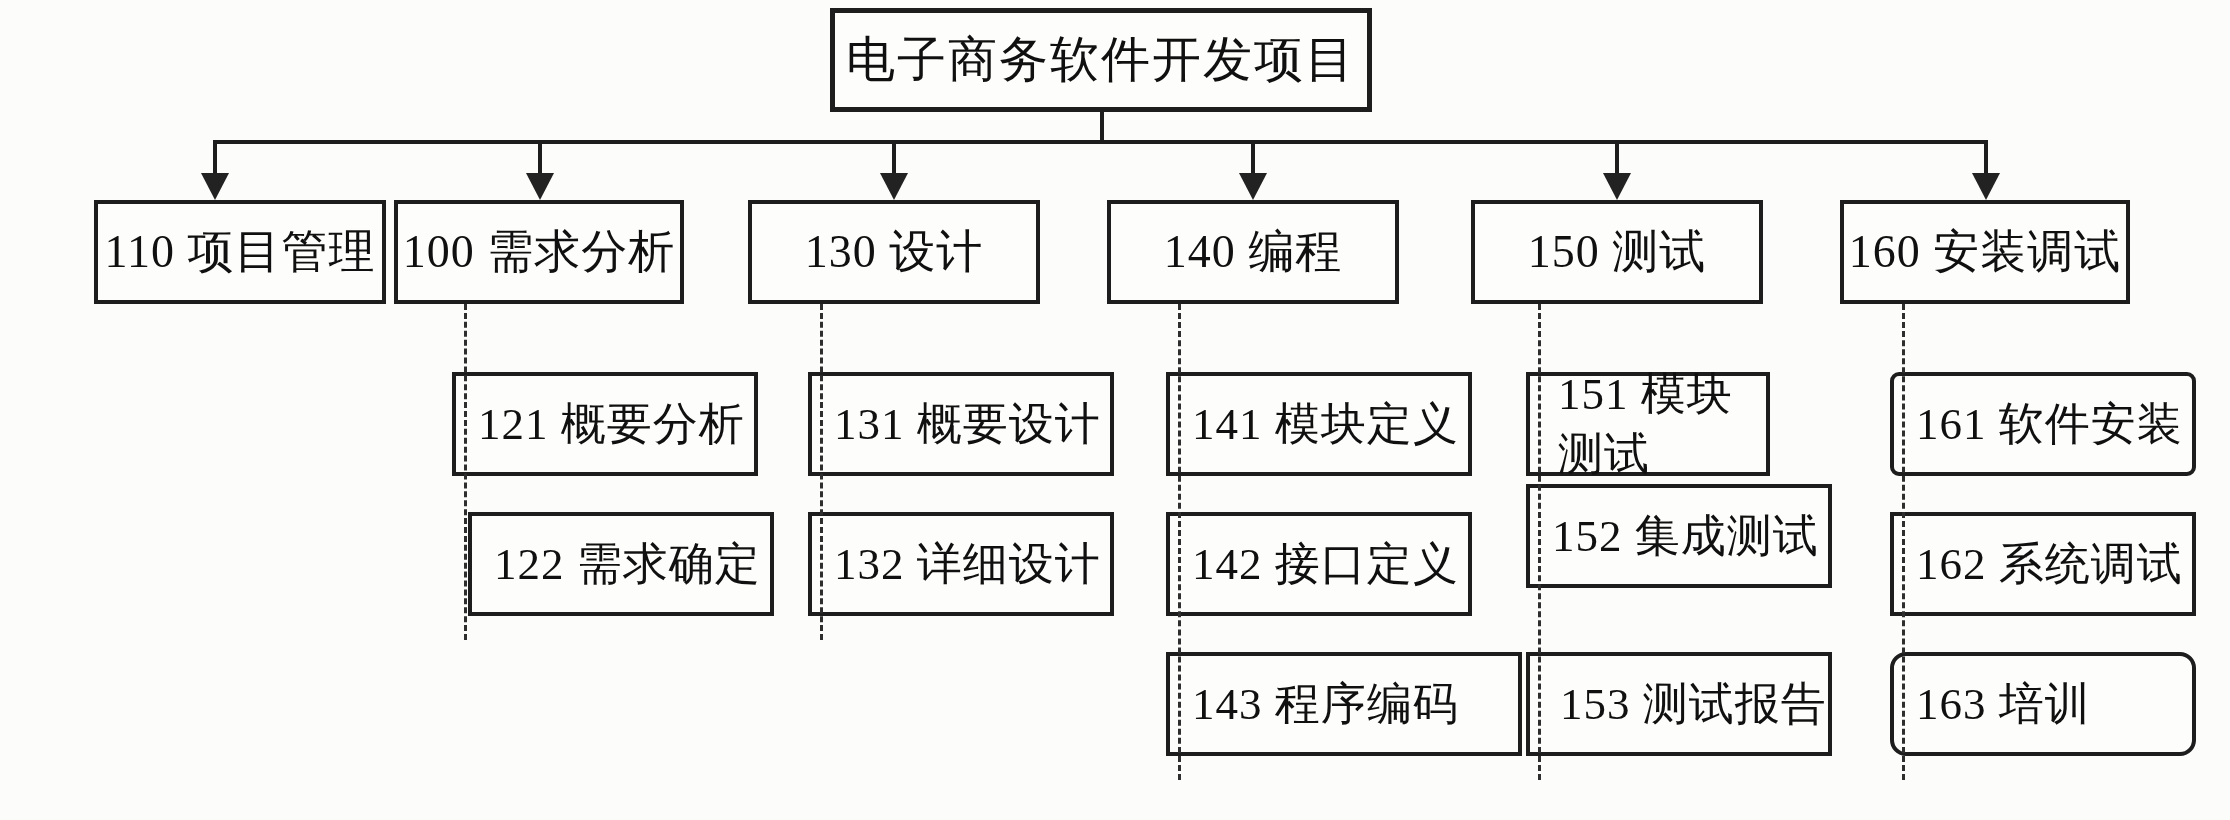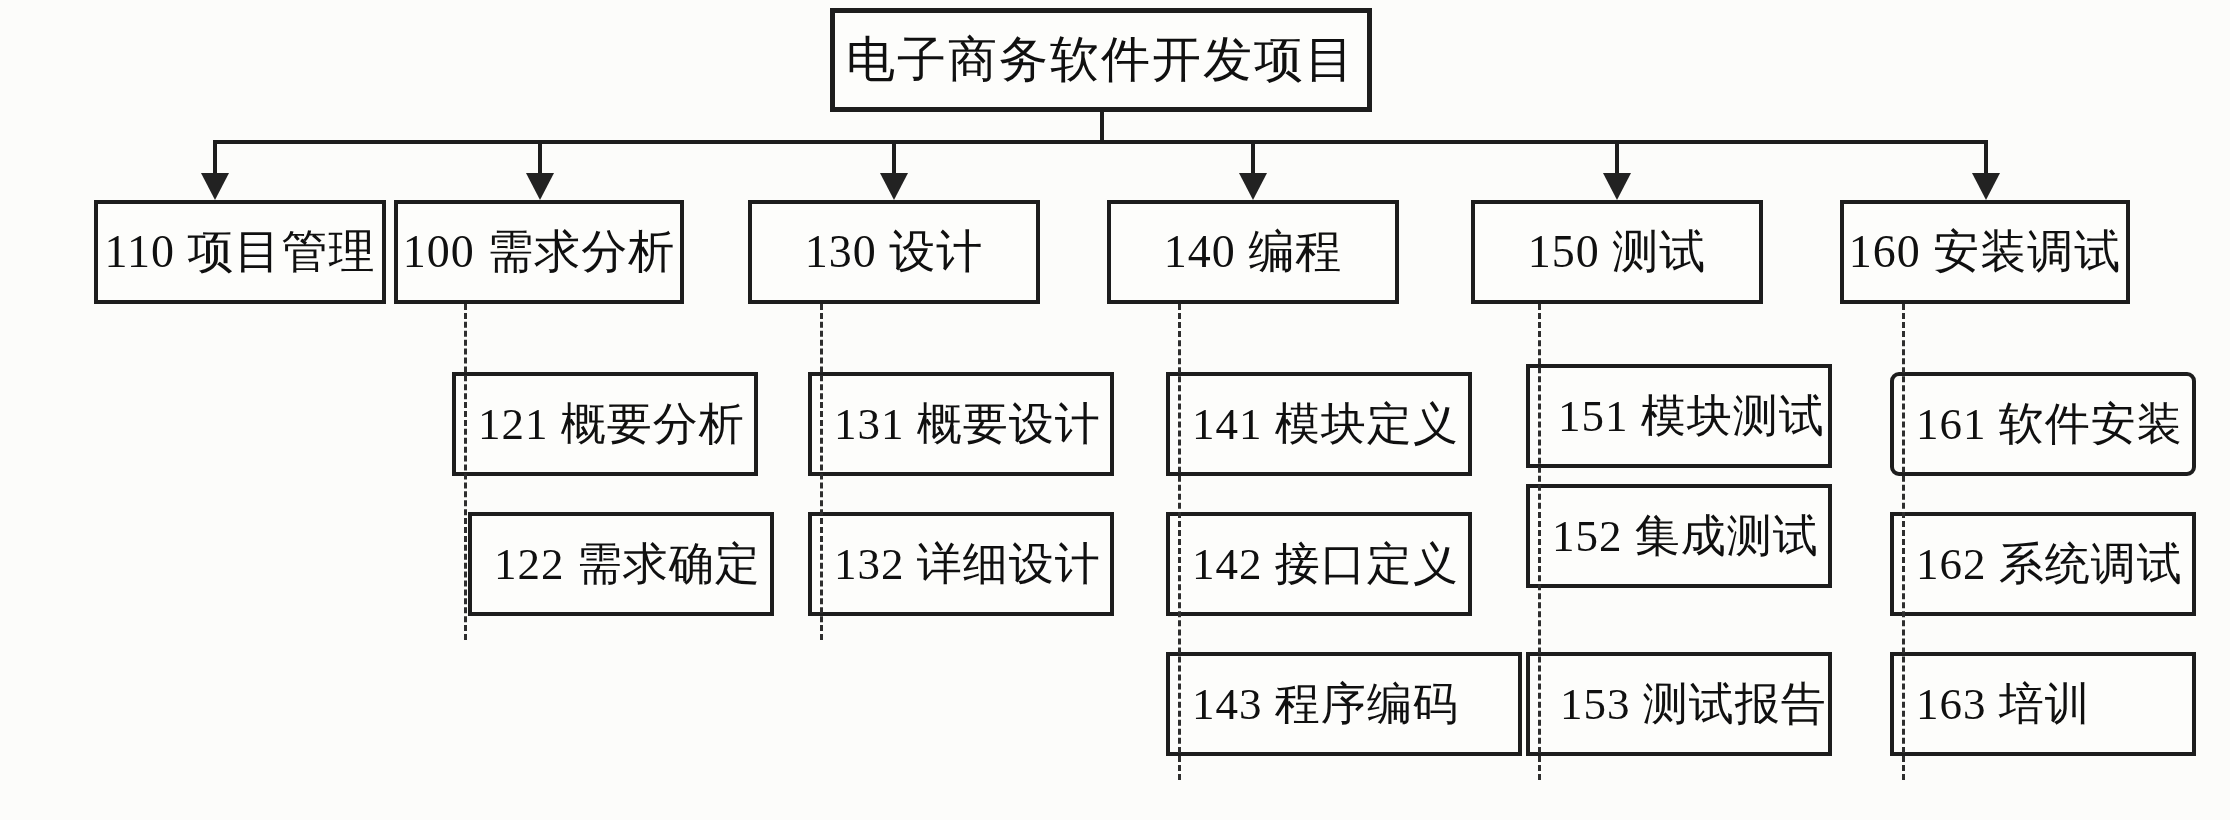--- a/index.html
+++ b/index.html
@@ -107,38 +107,38 @@
       </div>
       <div class="box child" style="left: 1166px; top: 652px; width: 356px; height: 104px;">
         <span>143 程序编码</span>
       </div>
       <div class="vline" style="left: 1615px; top: 140px; width: 4px; height: 38px;"></div>
       <div class="arrowhead" style="left: 1603px; top: 173px;"></div>
       <div class="box l1" style="left: 1471px; top: 200px; width: 292px; height: 104px;">
         <span>150 测试</span>
       </div>
       <div class="dashline" style="left: 1538px; top: 304px; height: 476px;"></div>
-      <div class="box child" style="left: 1526px; top: 364px; width: 306px; height: 104px; padding-left: 28px;">
+      <div class="box child" style="left: 1526px; top: 372px; width: 244px; height: 104px; padding-left: 28px;">
         <span>151 模块测试</span>
       </div>
       <div class="box child" style="left: 1526px; top: 484px; width: 306px; height: 104px;">
         <span>152 集成测试</span>
       </div>
       <div class="box child" style="left: 1526px; top: 652px; width: 306px; height: 104px; padding-left: 30px;">
         <span>153 测试报告</span>
       </div>
       <div class="vline" style="left: 1984px; top: 140px; width: 4px; height: 38px;"></div>
       <div class="arrowhead" style="left: 1972px; top: 173px;"></div>
       <div class="box l1" style="left: 1840px; top: 200px; width: 290px; height: 104px;">
         <span>160 安装调试</span>
       </div>
       <div class="dashline" style="left: 1902px; top: 304px; height: 476px;"></div>
       <div class="box child" style="left: 1890px; top: 372px; width: 306px; height: 104px; border-radius: 9px;">
         <span>161 软件安装</span>
       </div>
       <div class="box child" style="left: 1890px; top: 512px; width: 306px; height: 104px;">
         <span>162 系统调试</span>
       </div>
-      <div class="box child" style="left: 1890px; top: 652px; width: 306px; height: 104px;">
+      <div class="box child" style="left: 1890px; top: 652px; width: 306px; height: 104px; border-radius: 16px;">
         <span>163 培训</span>
       </div>
     </div>
 </div>
 
 </body></html>

